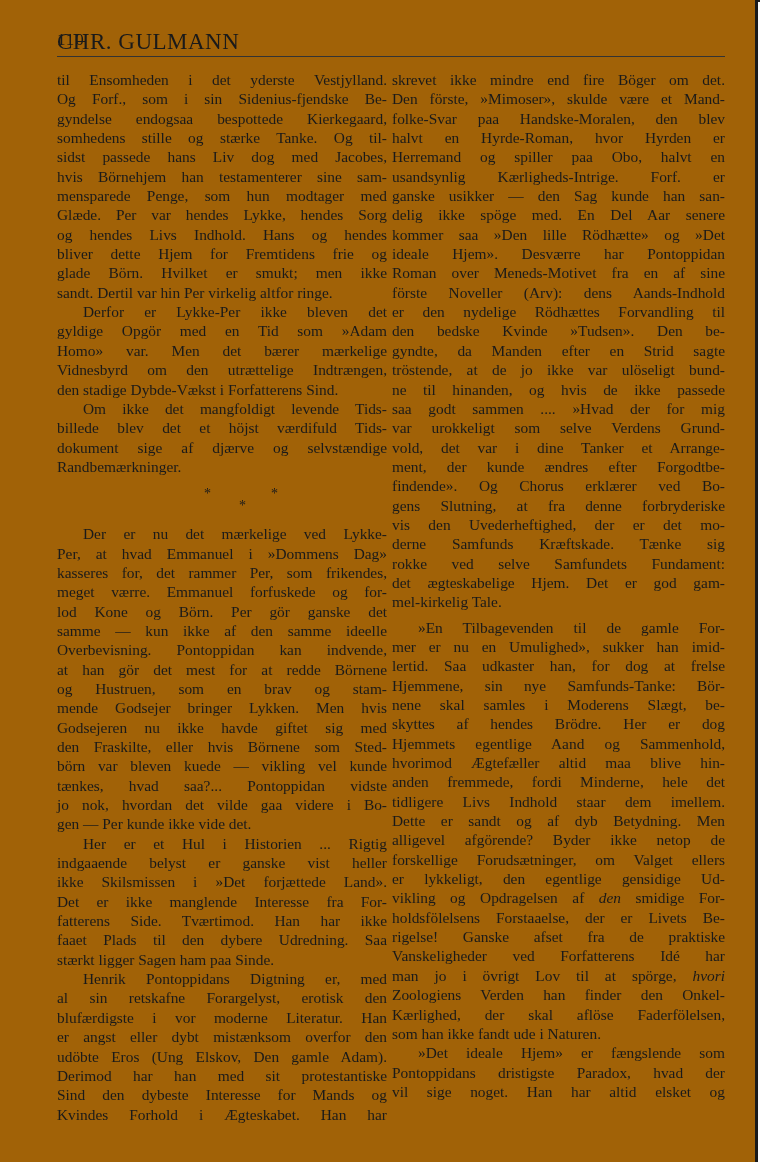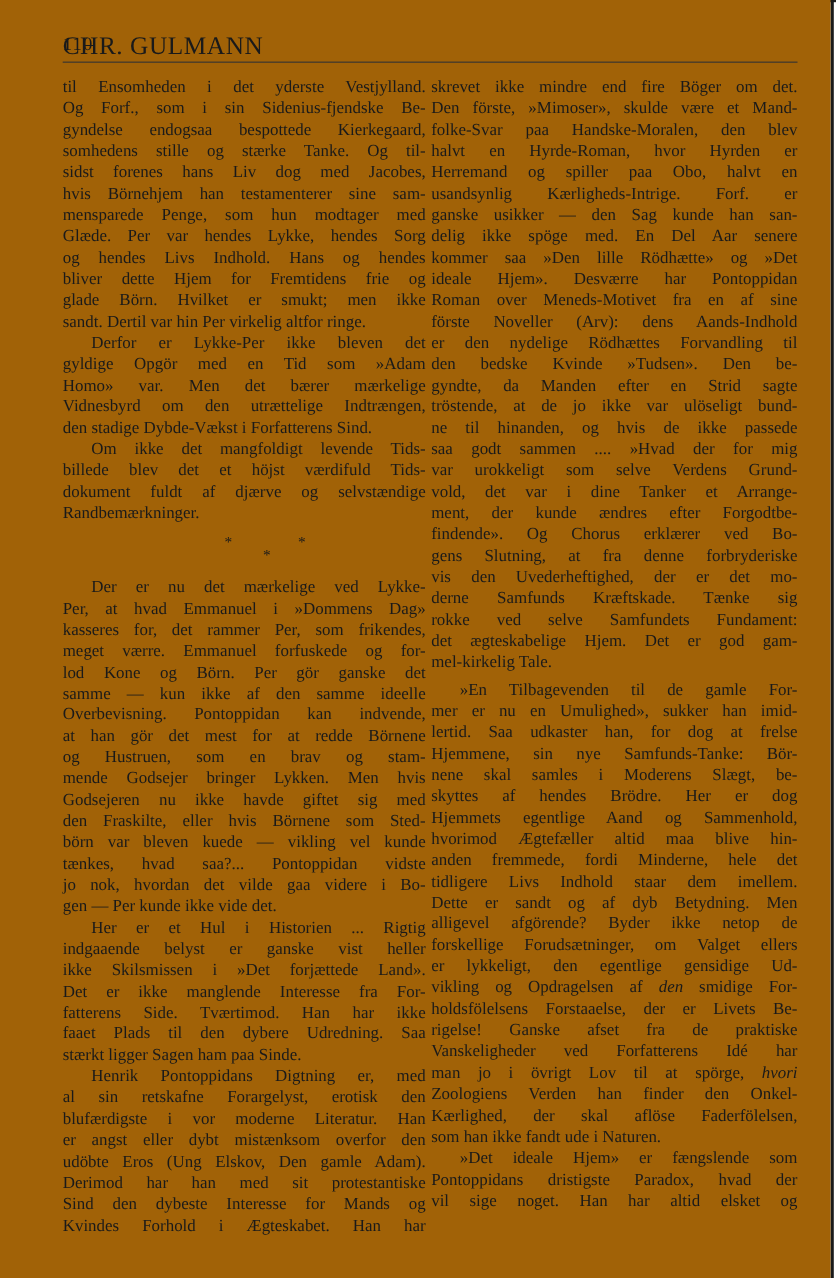--- a/index.html
+++ b/index.html
@@ -36,40 +36,40 @@
     <div class="running-title">CHR. GULMANN</div>
   </div>
   <div class="header-rule"></div>
 
   <div class="column col-left">
     <div>
       <span class="line">til Ensomheden i det yderste Vestjylland.</span>
       <span class="line">Og Forf., som i sin Sidenius-fjendske Be-</span>
       <span class="line">gyndelse endogsaa bespottede Kierkegaard,</span>
       <span class="line">somhedens stille og stærke Tanke. Og til-</span>
-      <span class="line">sidst forenes hans Liv dog med Jacobes,</span>
+      <span class="line">sidst passede hans Liv dog med Jacobes,</span>
       <span class="line">hvis Börnehjem han testamenterer sine sam-</span>
       <span class="line">mensparede Penge, som hun modtager med</span>
       <span class="line">Glæde. Per var hendes Lykke, hendes Sorg</span>
       <span class="line">og hendes Livs Indhold. Hans og hendes</span>
       <span class="line">bliver dette Hjem for Fremtidens frie og</span>
       <span class="line">glade Börn. Hvilket er smukt; men ikke</span>
       <span class="line last">sandt. Dertil var hin Per virkelig altfor ringe.</span>
     </div>
     <div>
       <span class="line indent">Derfor er Lykke-Per ikke bleven det</span>
       <span class="line">gyldige Opgör med en Tid som »Adam</span>
       <span class="line">Homo» var. Men det bærer mærkelige</span>
       <span class="line">Vidnesbyrd om den utrættelige Indtrængen,</span>
       <span class="line last">den stadige Dybde-Vækst i Forfatterens Sind.</span>
     </div>
     <div>
       <span class="line indent">Om ikke det mangfoldigt levende Tids-</span>
       <span class="line">billede blev det et höjst værdifuld Tids-</span>
-      <span class="line">dokument fuldt af djærve og selvstændige</span>
+      <span class="line">dokument sige af djærve og selvstændige</span>
       <span class="line last">Randbemærkninger.</span>
     </div>
     <div class="asterisks">
       <span style="left:147px; top:8px;">*</span>
       <span style="left:182px; top:20px;">*</span>
       <span style="left:214px; top:8px;">*</span>
     </div>
     <div class="gap"></div>
     <div>
       <span class="line indent">Der er nu det mærkelige ved Lykke-</span>

